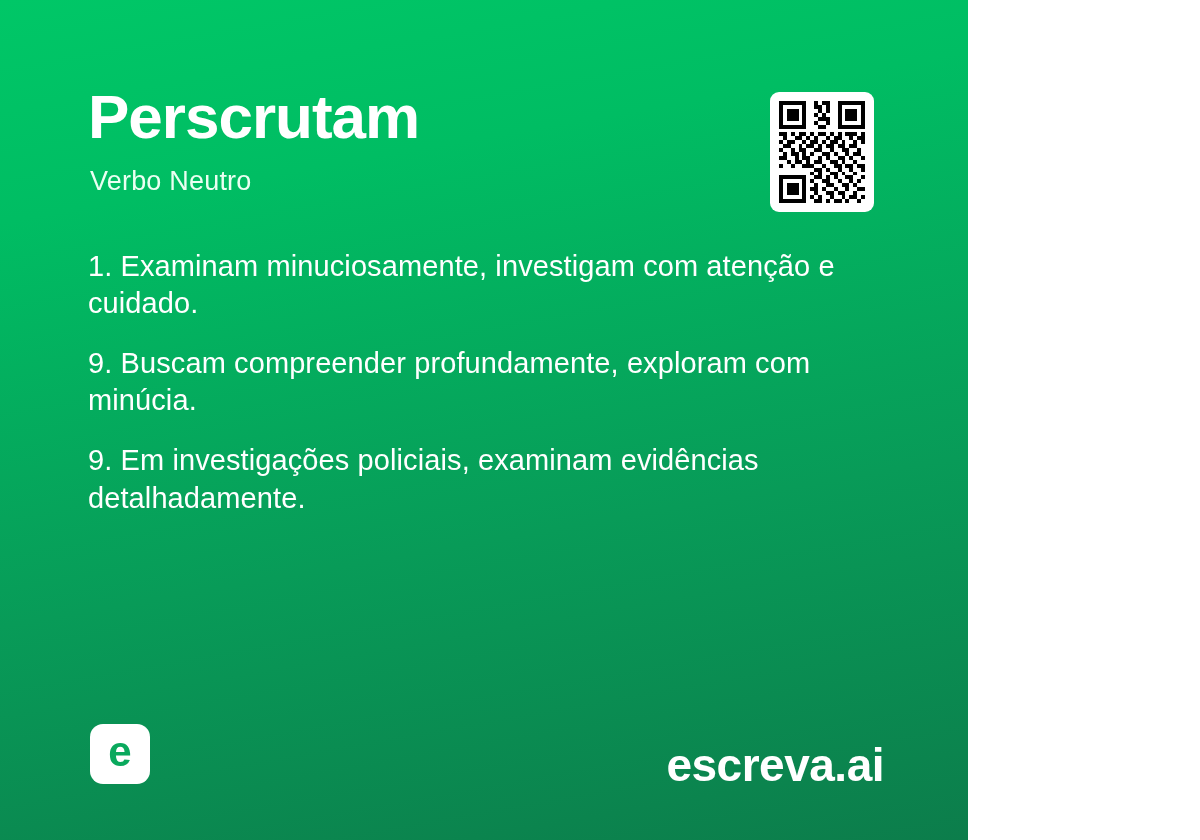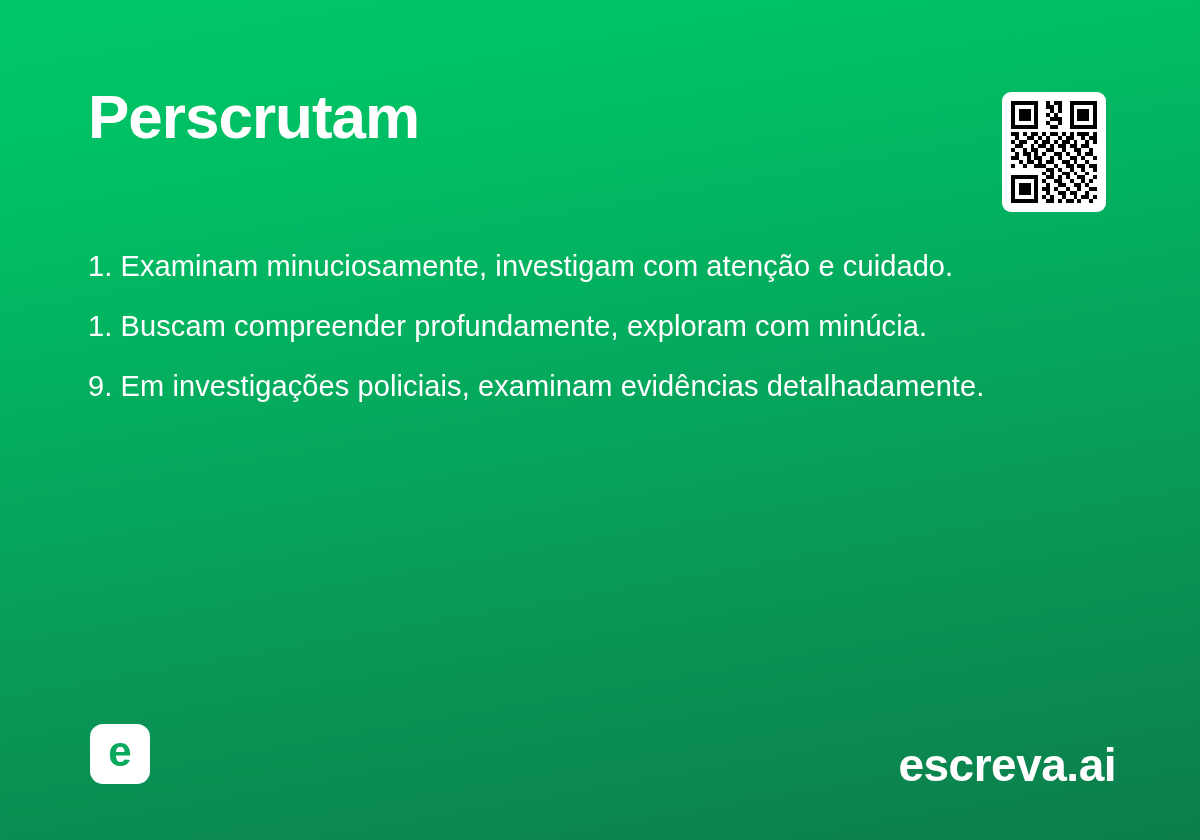--- a/index.html
+++ b/index.html
@@ -10,21 +10,21 @@
   body {
     width: 1200px;
     height: 840px;
     font-family: "Liberation Sans", sans-serif;
     overflow: hidden;
   }
   .card {
     position: absolute;
     left: 0;
     top: 0;
-    width: 1200px;
+    width: 968px;
     height: 840px;
     background: linear-gradient(170deg, #00c767 0%, #00bd63 22%, #089b58 62%, #0c7d4b 100%);
     box-sizing: border-box;
     overflow: hidden;
   }
   .inner {
     position: absolute;
     left: 88px;
     top: 0;
     right: 80px;
@@ -109,24 +109,25 @@
     text-align: center;
   }
 </style>
 </head>
 <body>
 
 <div class="card">
   <div class="inner">
 
     <div class="title">Perscrutam</div>
+    <div class="subtitle">Verbo Neutro</div>
 
     <div class="definitions">
       <div class="def">1. Examinam minuciosamente, investigam com atenção e cuidado.</div>
-      <div class="def">1. Buscam compreender profundamente, exploram com minúcia.</div>
+      <div class="def">9. Buscam compreender profundamente, exploram com minúcia.</div>
       <div class="def">9. Em investigações policiais, examinam evidências detalhadamente.</div>
     </div>
 
     <div class="qr">
       <svg width="86" height="102" viewBox="0 0 22 26" shape-rendering="crispEdges" aria-hidden="true">
         <rect width="22" height="26" fill="#ffffff"></rect>
         <g fill="#000000">
           <rect x="0" y="0" width="7" height="1"></rect>
             <rect x="0" y="0" width="1" height="7"></rect>
           <rect x="6" y="0" width="1" height="7"></rect>

